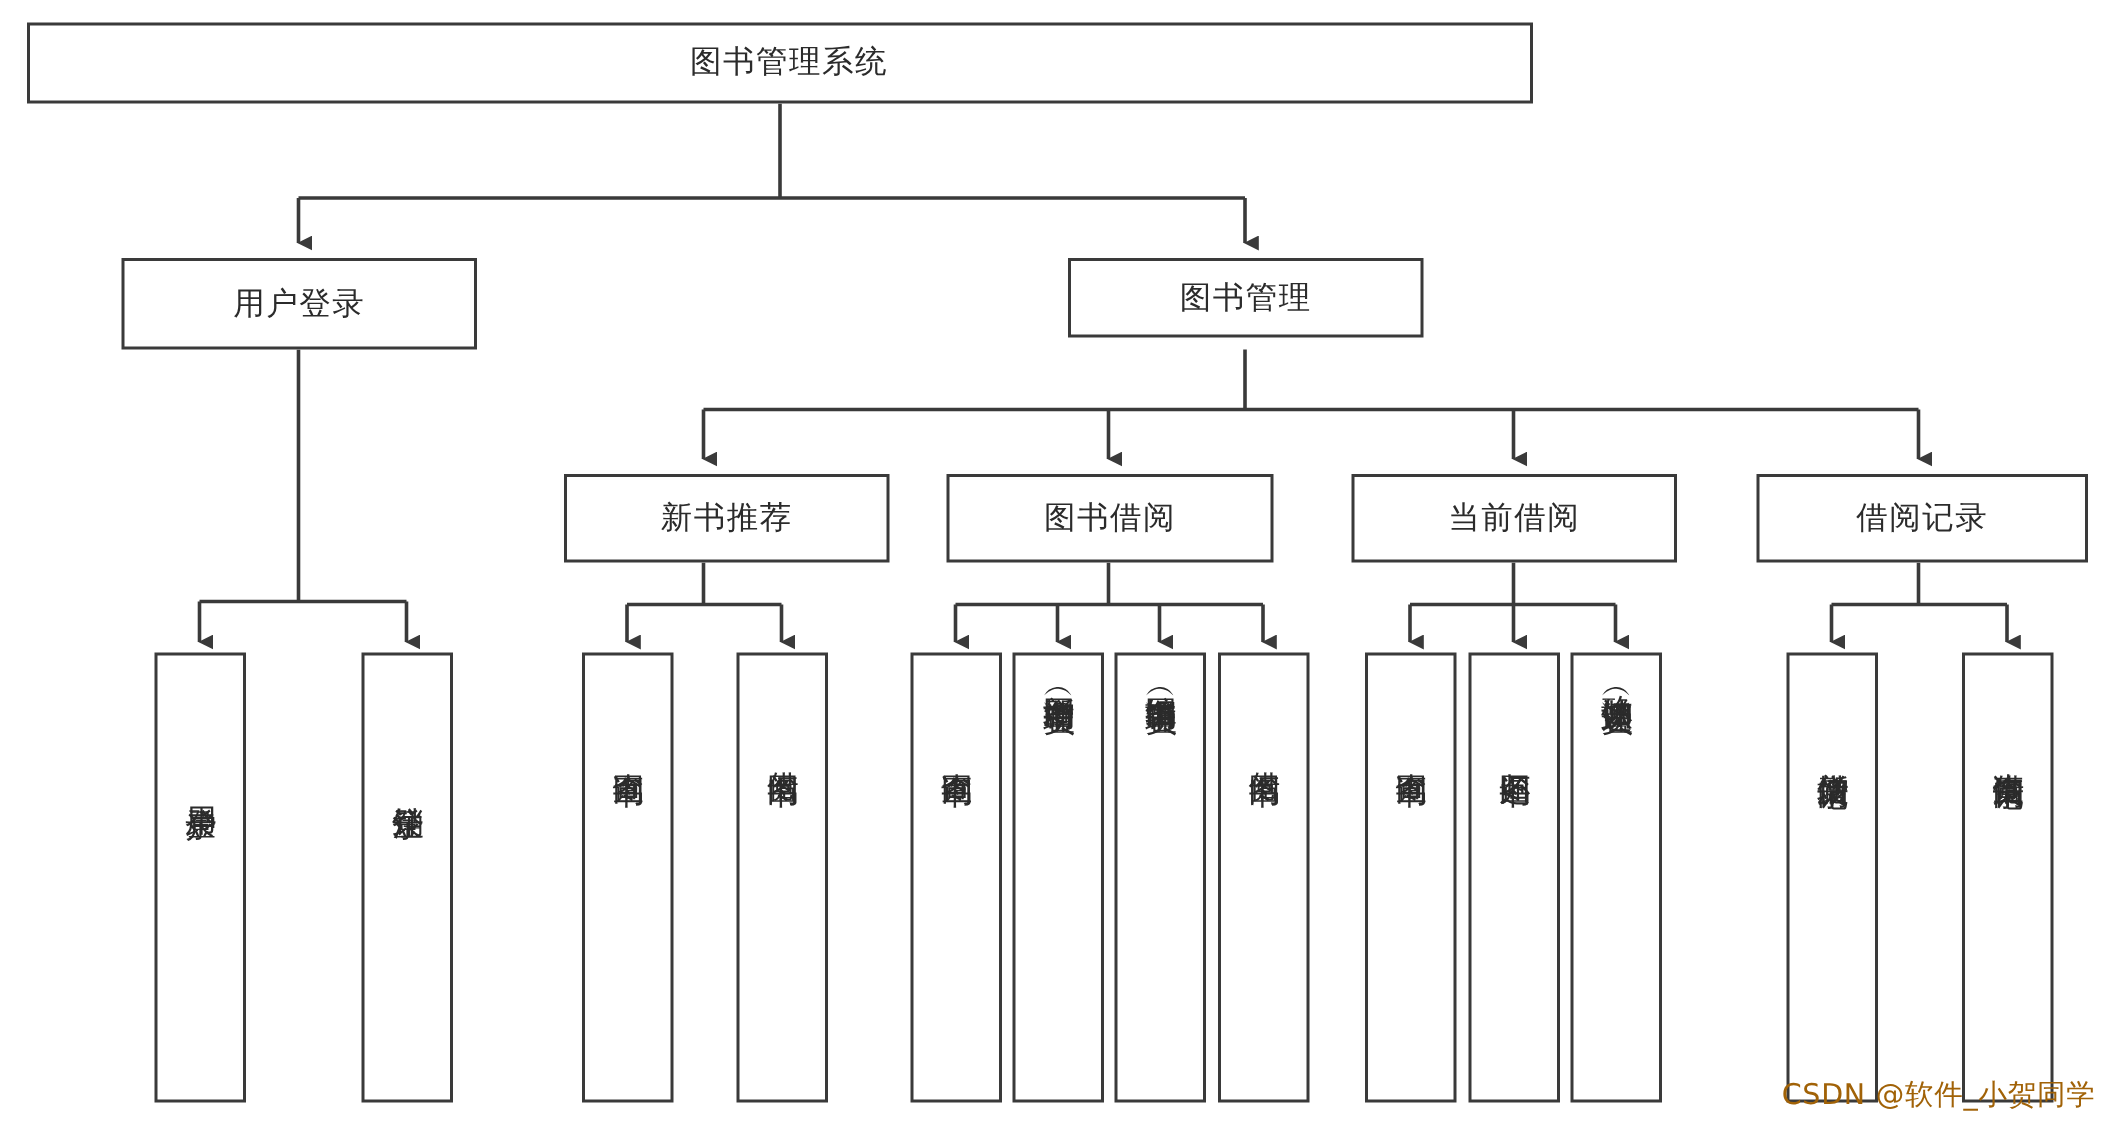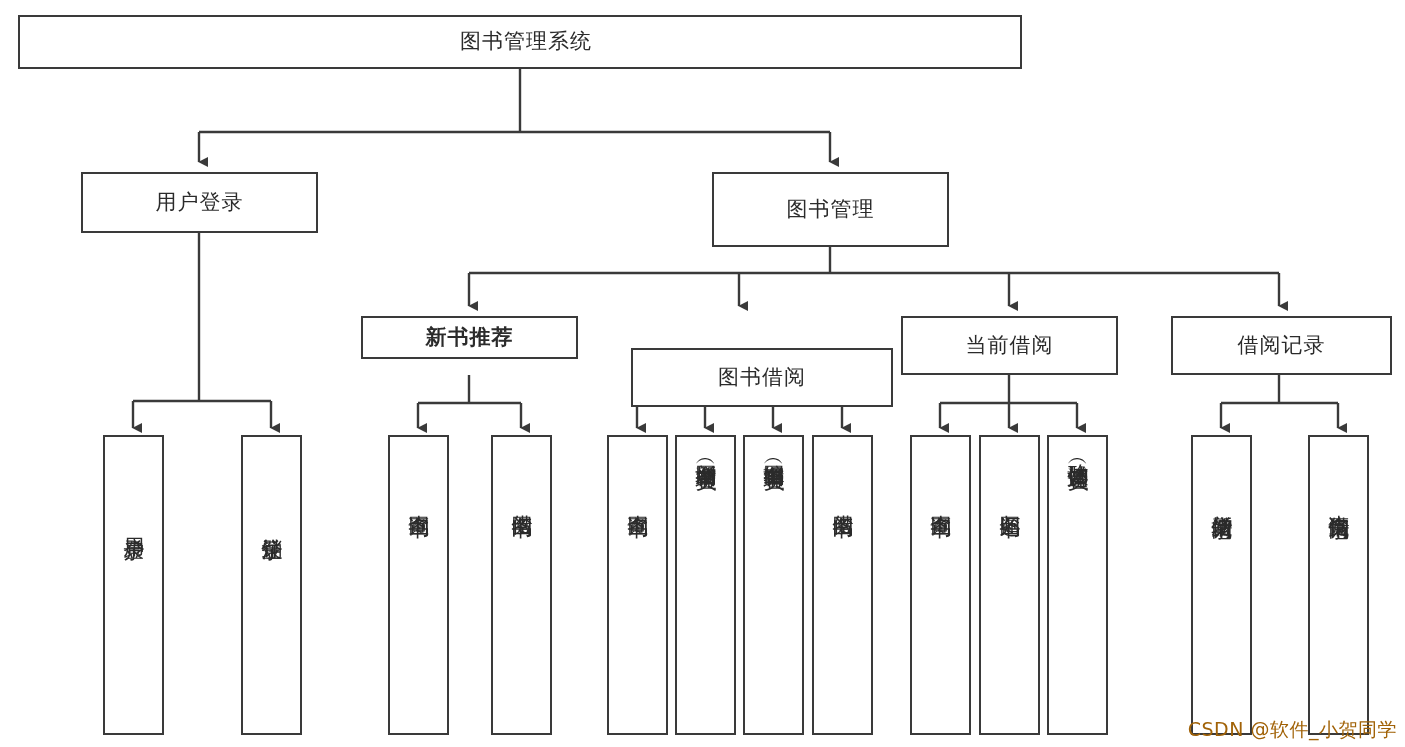--- a/index.html
+++ b/index.html
@@ -130,28 +130,28 @@
     </g>
   </svg>
 
   <div class="node horiz" style="left:18px; top:15px; width:1004px; height:54px;padding-left:12px;">
     <span class="label">图书管理系统</span>
   </div>
 
   <div class="node horiz" style="left:81px; top:172px; width:237px; height:61px;">
     <span class="label">用户登录</span>
   </div>
-  <div class="node horiz" style="left:712px; top:172px; width:237px; height:75px;">
+  <div class="node horiz" style="left:712px; top:172px; width:237px; height:53px;">
     <span class="label">图书管理</span>
   </div>
 
-  <div class="node horiz" style="left:361px; top:316px; width:217px; height:43px;font-weight:bold;">
+  <div class="node horiz" style="left:376px; top:316px; width:217px; height:59px;">
     <span class="label">新书推荐</span>
   </div>
-  <div class="node horiz" style="left:631px; top:316px; width:262px; height:59px;margin-top:32px;">
+  <div class="node horiz" style="left:631px; top:316px; width:218px; height:59px;">
     <span class="label">图书借阅</span>
   </div>
   <div class="node horiz" style="left:901px; top:316px; width:217px; height:59px;align-items:center;">
     <span class="label">当前借阅</span>
   </div>
   <div class="node horiz" style="left:1171px; top:316px; width:221px; height:59px;">
     <span class="label">借阅记录</span>
   </div>
 
   <div class="node vert mid" style="left:103px; top:435px; width:61px; height:300px;">

